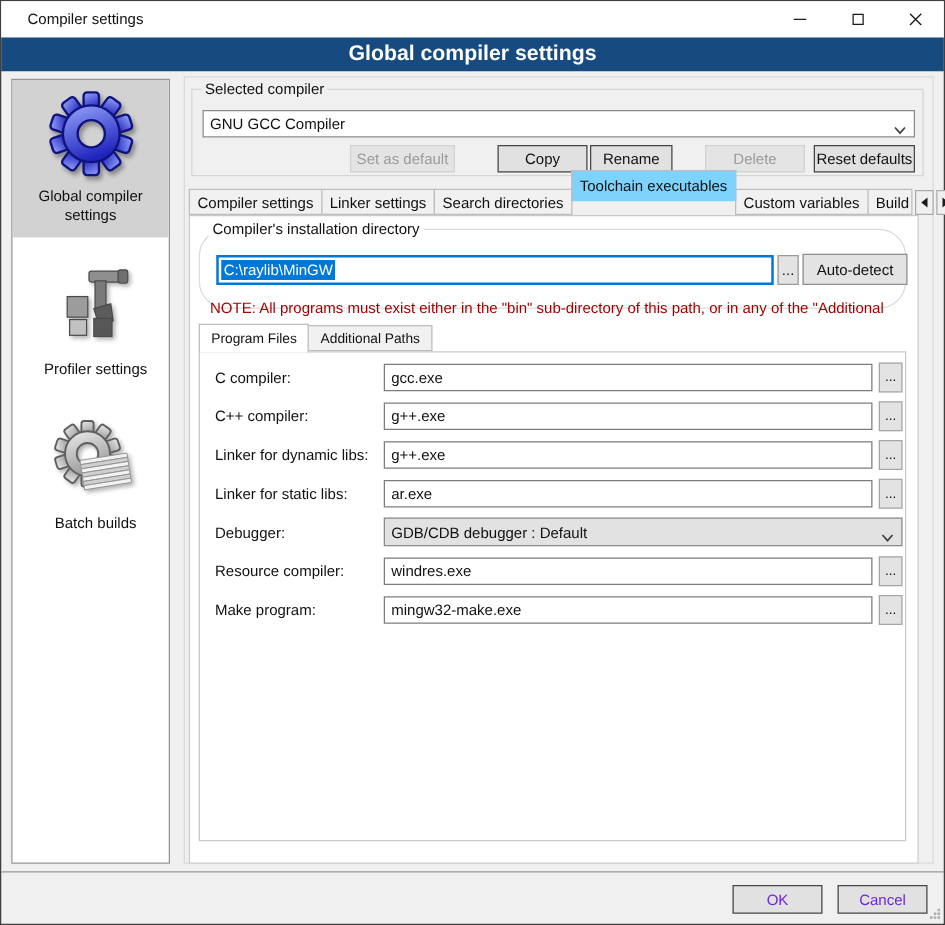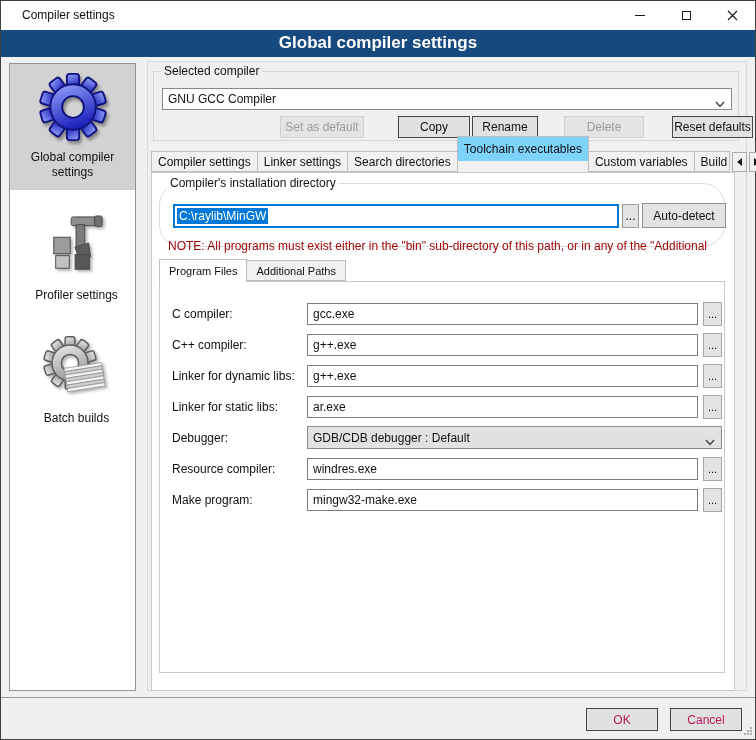--- a/index.html
+++ b/index.html
@@ -73,35 +73,35 @@
   .autodetect{left:482px;top:19px;width:84px;height:25px;border-color:#8f8f8f;}
   .note{position:absolute;left:8px;top:55px;width:552px;height:15px;font-size:12px;
     color:#9e0000;white-space:nowrap;overflow:hidden;}
   .innertabs{position:absolute;left:7px;top:86px;display:flex;align-items:flex-end;height:23px;}
   .itab{height:21px;line-height:20px;margin-bottom:1px;padding:0 9px;font-size:11px;
     color:#111;background:#f1f1f1;border:1px solid #bdbdbd;margin-left:-1px;white-space:nowrap;}
   .itab.first{margin-left:0;}
   .itab.active{height:23px;line-height:22px;margin-bottom:0;background:#fff;border-bottom:none;
     position:relative;z-index:3;}
   .innerpage{position:absolute;left:7px;top:108px;width:566px;height:392px;background:#fff;
-    border:1px solid #c9c9c9;padding-top:20px;z-index:2;}
+    border:1px solid #c9c9c9;padding-top:8px;z-index:2;}
   .row{display:flex;align-items:center;margin:0 2px 8px 12px;height:23px;}
   .rlabel{width:135px;flex:none;font-size:12px;color:#111;white-space:nowrap;}
   .rfield{width:393px;height:22px;border:1px solid #7c7c7c;background:#fff;font-size:12px;
     line-height:20px;padding-left:5px;white-space:nowrap;overflow:hidden;color:#111;}
   .rbrowse{width:19px;height:24px;margin-left:5px;background:#e3e3e3;border:1px solid #a6a6a6;
     font-size:11px;line-height:10px;display:flex;align-items:center;justify-content:center;
     flex:none;color:#111;}
   .rcombo{width:417px;height:23px;border:1px solid #8a8a8a;background:#e2e2e2;font-size:12px;
     display:flex;align-items:center;padding-left:5px;position:relative;color:#111;}
   .rcombo .chev{top:8px;}
   
   .footsep{position:absolute;left:0;top:696px;width:754px;height:1px;background:#989898;}
   .btn{position:absolute;top:707px;width:72px;height:23px;background:#e1e1e1;
-    border:1px solid #464646;font-size:12px;color:#be185d;display:flex;align-items:center;
+    border:1px solid #464646;font-size:12px;color:#6d28d9;display:flex;align-items:center;
     justify-content:center;}
   .ok{left:585px;}
   .cancel{left:669px;}
   .grip{position:absolute;right:3px;bottom:3px;width:9px;height:9px;}
   .grip i{position:absolute;width:2px;height:2px;background:#ababab;}
 </style>
 </head>
 <body>
 
 <div class="window">
@@ -229,21 +229,21 @@
       <span>GNU GCC Compiler</span>
       <span class="chev"><svg width="10" height="7">
             <path d="M1,1 L5,5.5 L9,1" fill="none" stroke="#444" stroke-width="1.4"></path>
           </svg></span>
     </div>
     <div class="btnrow">
         <div class="pushbtn disabled" style="left: 126px; width: 84px;">Set as default</div>
         <div class="pushbtn" style="left: 244px; width: 72px;">Copy</div>
         <div class="pushbtn" style="left: 318px; width: 66px;">Rename</div>
         <div class="pushbtn disabled" style="left: 386px; width: 80px; margin-left: 24px;">Delete</div>
-        <div class="pushbtn" style="left: 497px; width: 81px; margin-left: 21px;">Reset defaults</div>
+        <div class="pushbtn" style="left: 497px; width: 81px;">Reset defaults</div>
       </div>
   </div>
 
   <div class="tabbar">
       <div class="tab first">Compiler settings</div>
       <div class="tab">Linker settings</div>
       <div class="tab">Search directories</div>
       <div class="tab active">Toolchain executables</div>
       <div class="tab">Custom variables</div>
       <div class="tab clipped">Build options</div>

